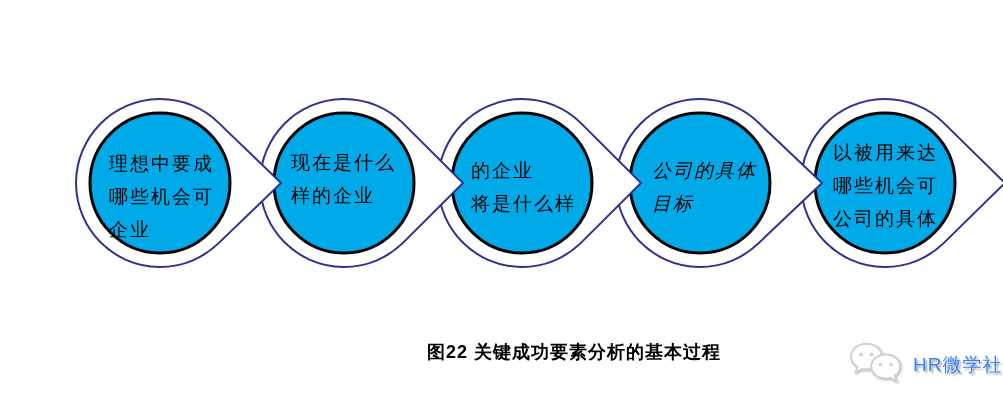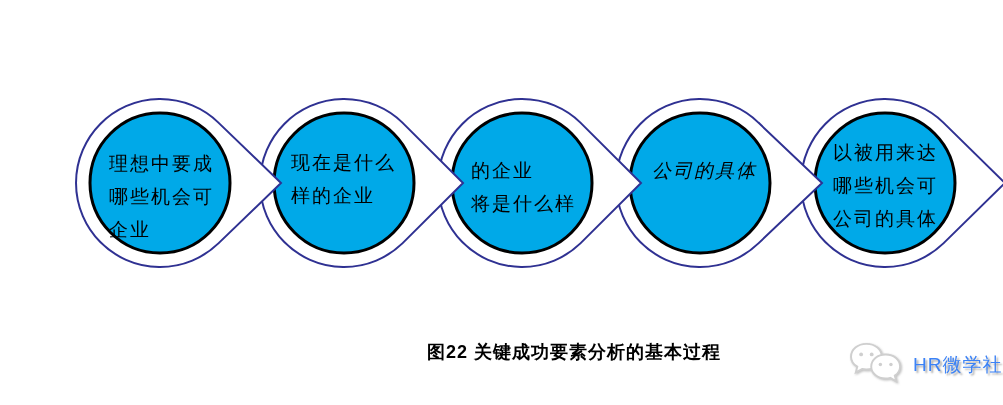--- a/index.html
+++ b/index.html
@@ -71,20 +71,21 @@
   <div class="step-text" style="left:248px;top:146px;">
     <div>现在是什么</div>
     <div>样的企业</div>
   </div>
   <div class="step-text" style="left:428px;top:154px;">
     <div>的企业</div>
     <div>将是什么样</div>
   </div>
   <div class="step-text" style="left:609px;top:154px;font-style:italic;">
     <div>公司的具体</div>
+    <div>目标</div>
   </div>
   <div class="step-text" style="left:790px;top:136px;">
     <div>以被用来达</div>
     <div>哪些机会可</div>
     <div>公司的具体</div>
   </div>
 
   <div class="caption">图22 关键成功要素分析的基本过程</div>
 
   <div class="watermark">

